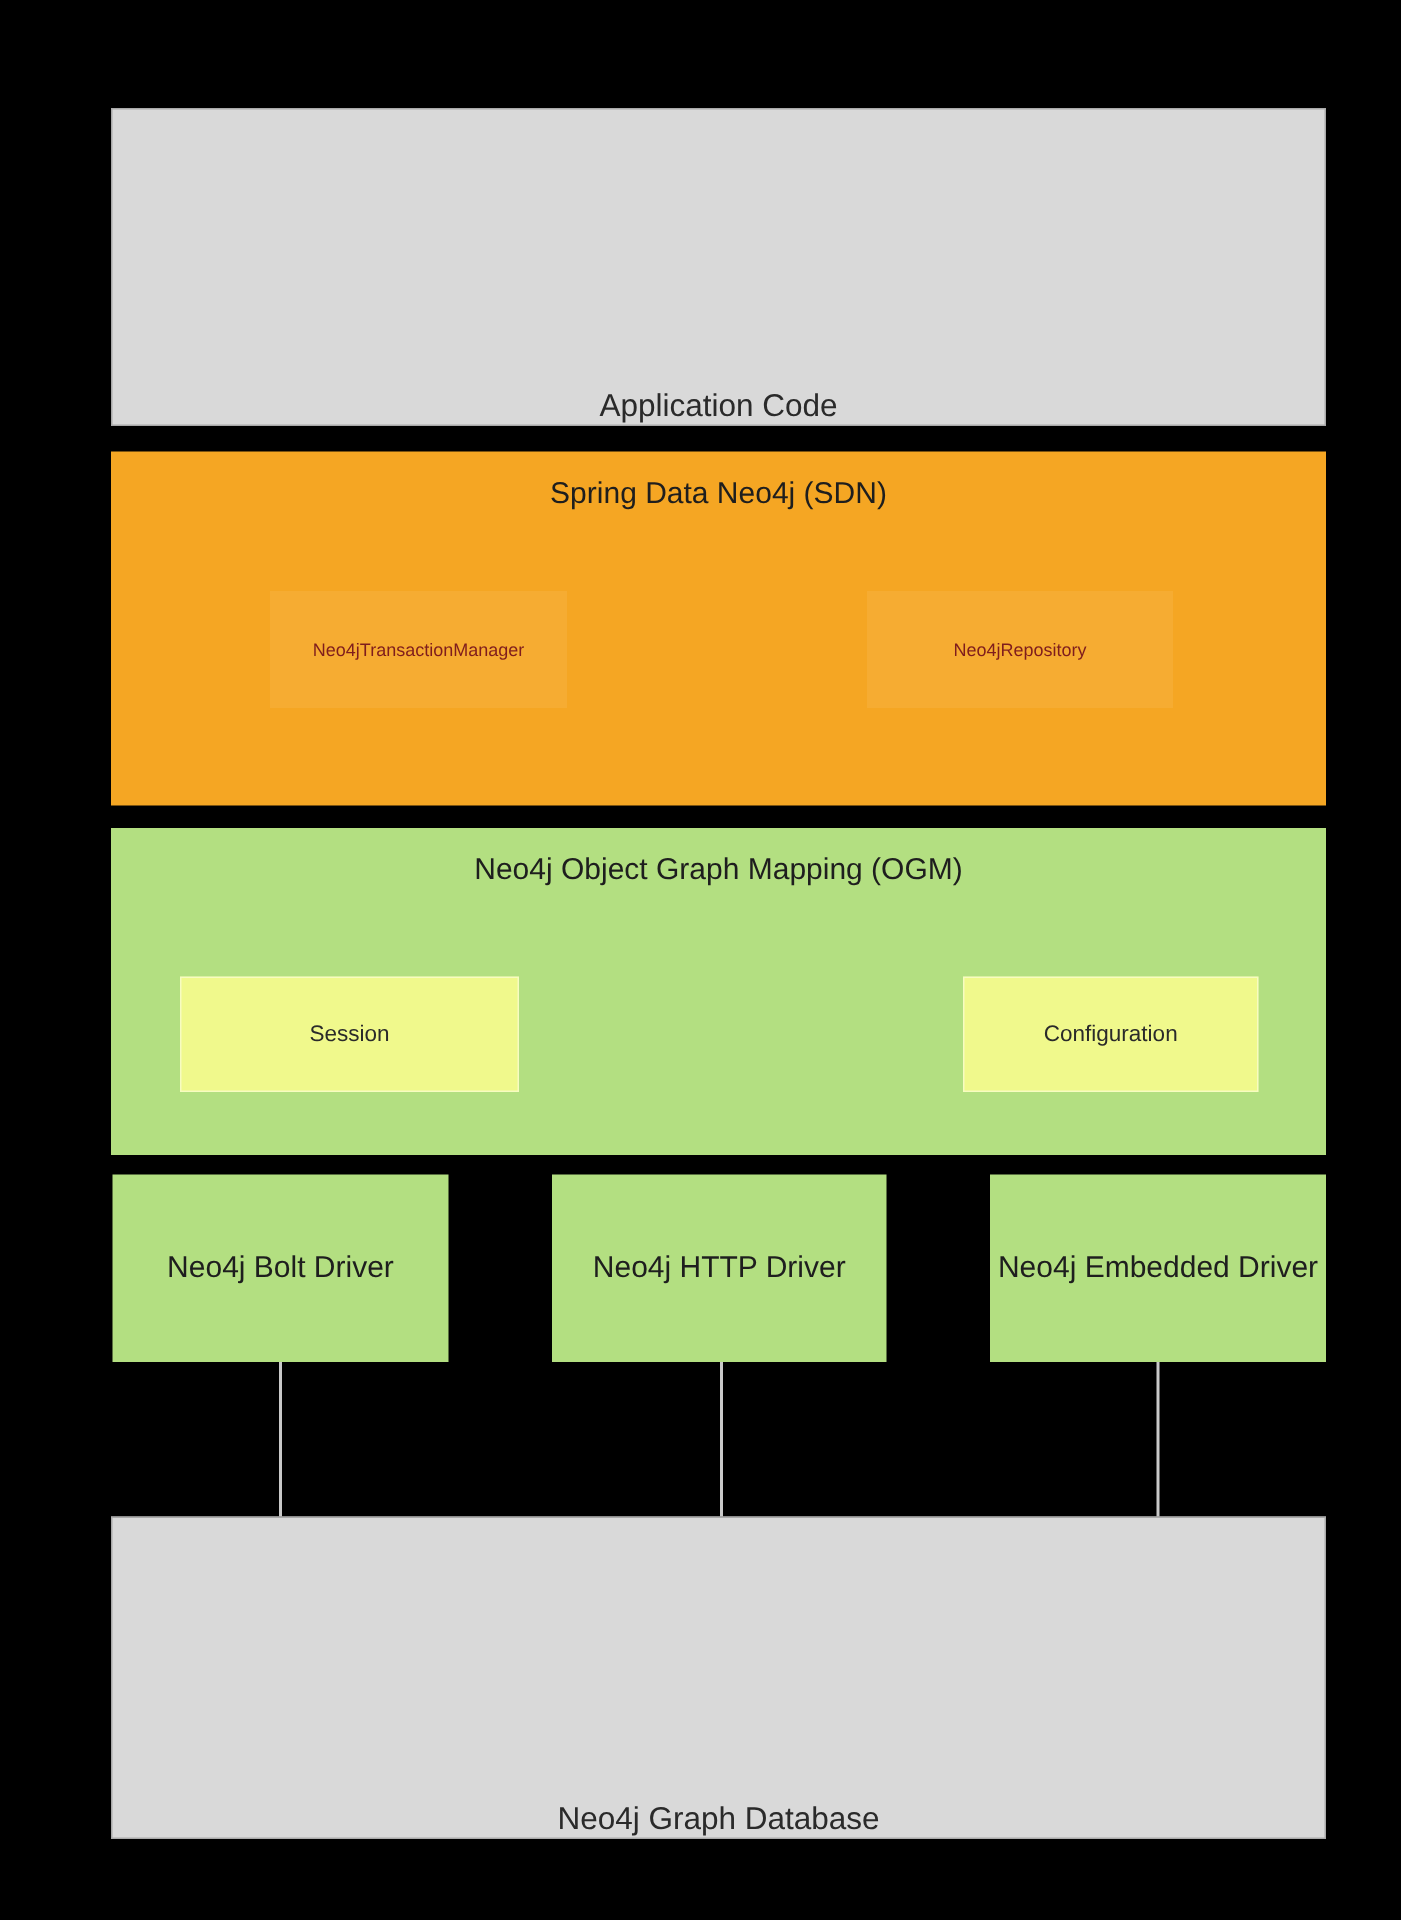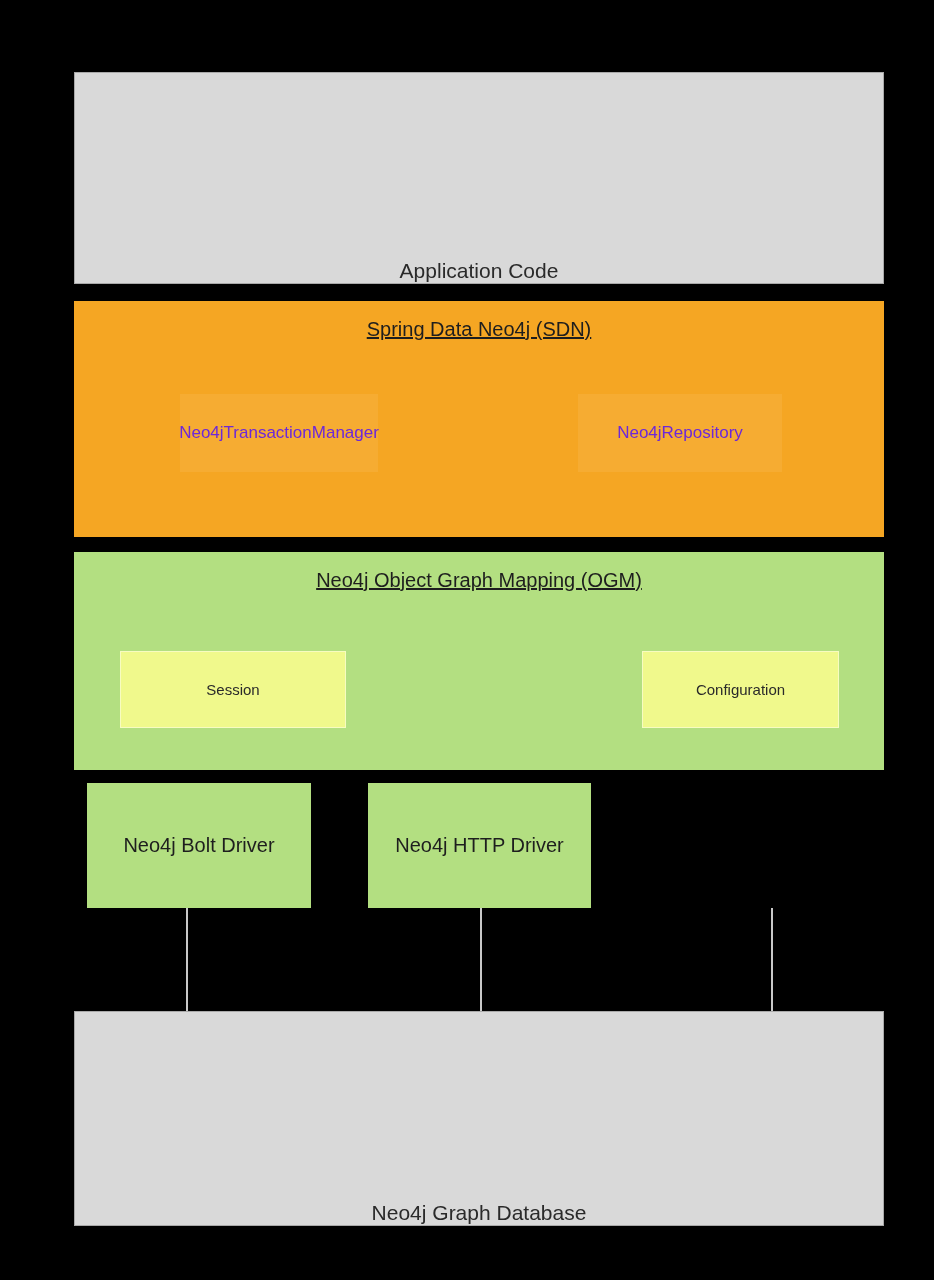--- a/index.html
+++ b/index.html
@@ -40,26 +40,25 @@
     left: 74px; top: 301px; width: 810px; height: 236px;
     background: #f5a623;
   }
   .band-title {
     position: absolute;
     left: 0; right: 0;
     top: 17px;
     text-align: center;
     font-size: 20px;
     color: #1e1e1e;
-    text-decoration: underline;
   }
   .sdn-inner {
     background: #f6ac32;
-    font-size: 17px;
-    color: #6d28d9;
+    font-size: 12px;
+    color: #7f1d1d;
   }
   .box-tm   { left: 106px; top: 93px; width: 198px; height: 78px; }
   .box-repo { left: 504px; top: 93px; width: 204px; height: 78px; }
 
   
   .box-ogm {
     left: 74px; top: 552px; width: 810px; height: 218px;
     background: #b3df81;
   }
   .ogm-inner {
@@ -75,21 +74,21 @@
   .box-config  { left: 568px; width: 197px; }
 
   
   .driver-box {
     top: 783px;
     height: 125px;
     background: #b3df81;
     font-size: 20px;
     color: #1e1e1e;
   }
-  .box-bolt     { left: 87px;  width: 224px; }
+  .box-bolt     { left: 75px;  width: 224px; }
   .box-http     { left: 368px; width: 223px; }
   .box-embedded { left: 660px; width: 224px; }
 
   
   .connector {
     top: 908px;
     width: 2px;
     height: 103px;
     background: #c9c9c9;
   }
@@ -125,20 +124,23 @@
       <span>Configuration</span>
     </div>
   </div>
 
   <div class="abs center driver-box box-bolt">
     <span>Neo4j Bolt Driver</span>
   </div>
   <div class="abs center driver-box box-http">
     <span>Neo4j HTTP Driver</span>
   </div>
+  <div class="abs center driver-box box-embedded">
+    <span>Neo4j Embedded Driver</span>
+  </div>
 
   <div class="abs connector conn-1"></div>
   <div class="abs connector conn-2"></div>
   <div class="abs connector conn-3"></div>
 
   <div class="abs center gray-box box-db">
     <span>Neo4j Graph Database</span>
   </div>
 
 </div>

